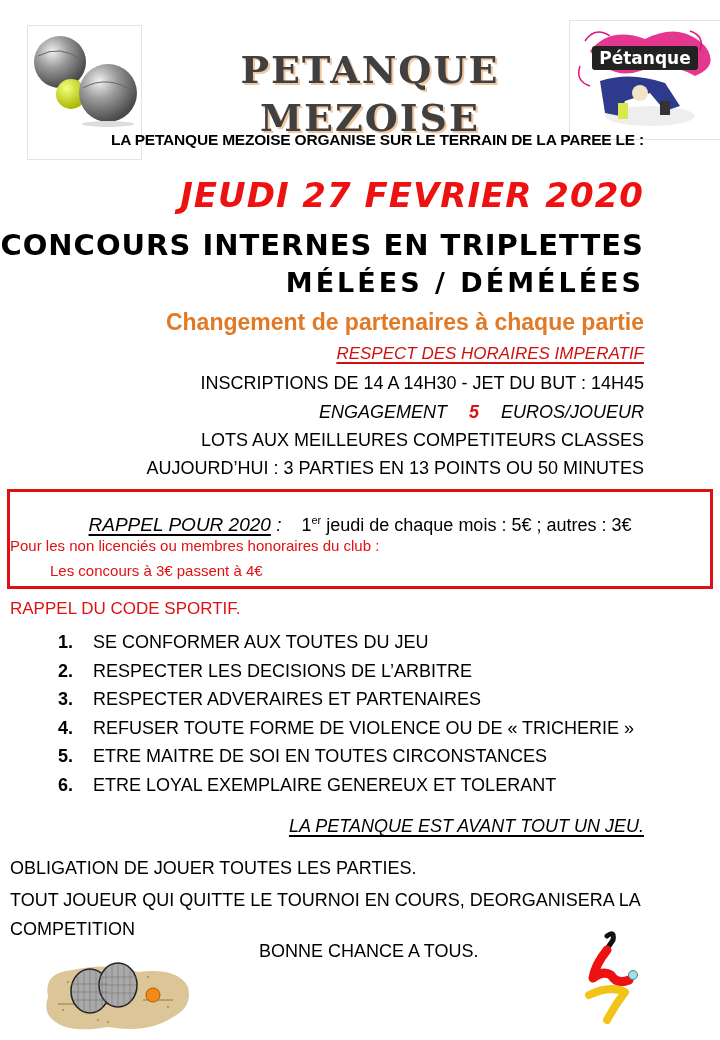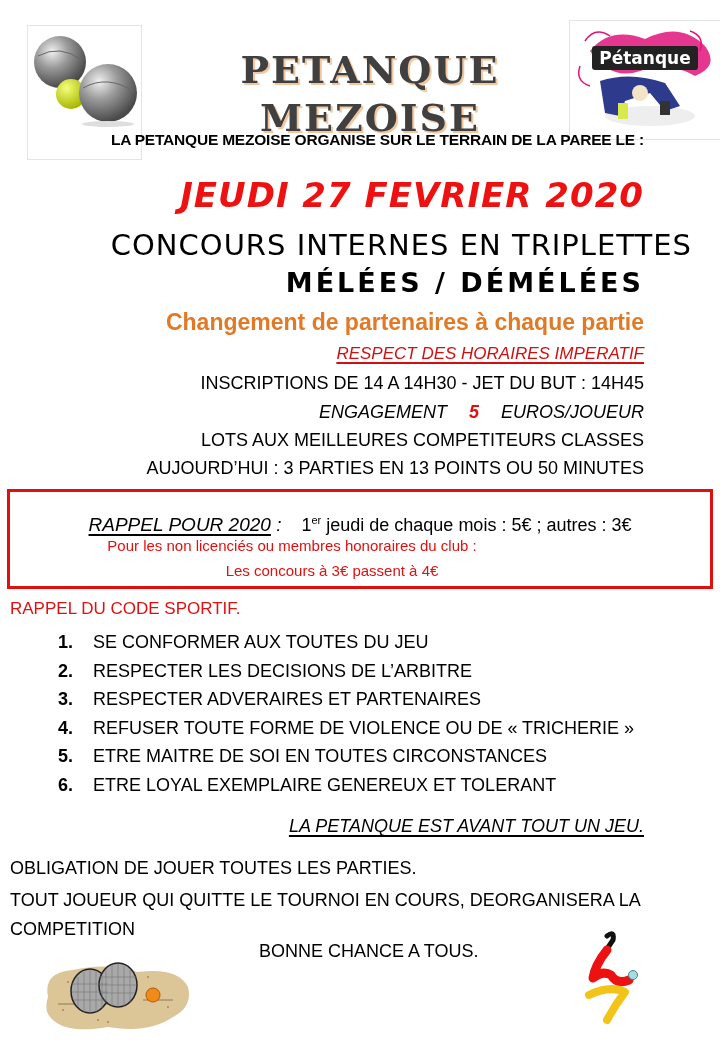--- a/index.html
+++ b/index.html
@@ -55,25 +55,24 @@
       font-weight: bold;
       font-style: italic;
       font-size: 34px;
       color: #ee1111;
       letter-spacing: 1px;
       line-height: 42px;
     }
     .subtitle1 {
       top: 225px;
       font-family: "DejaVu Sans", sans-serif;
-      font-weight: normal;
+      font-weight: bold;
       font-size: 29px;
       letter-spacing: 1px;
       line-height: 40px;
-      padding-left: 48px;
     }
     .subtitle2 {
       top: 263px;
       font-family: "DejaVu Sans", sans-serif;
       font-weight: bold;
       font-size: 27px;
       letter-spacing: 3px;
       line-height: 40px;
     }
     .change {
@@ -120,21 +119,21 @@
     .box-row1 .lead {
       font-style: italic;
       text-decoration: underline;
       text-decoration-thickness: 2px;
       text-underline-offset: 3px;
       font-size: 19px;
     }
     .box-row1 sup { font-size: 11px; }
     .box-row2, .box-row3 {
       position: absolute; left: 0; width: 564px;
-      text-align: center;
+      text-align: left;
       color: #e01010;
       font-size: 15px;
       line-height: 22px;
     }
     .box-row2 { top: 43px; }
     .box-row3 { top: 68px; padding-left: 40px; }
 
     
     .rules-heading {
       left: 10px; top: 597px;

